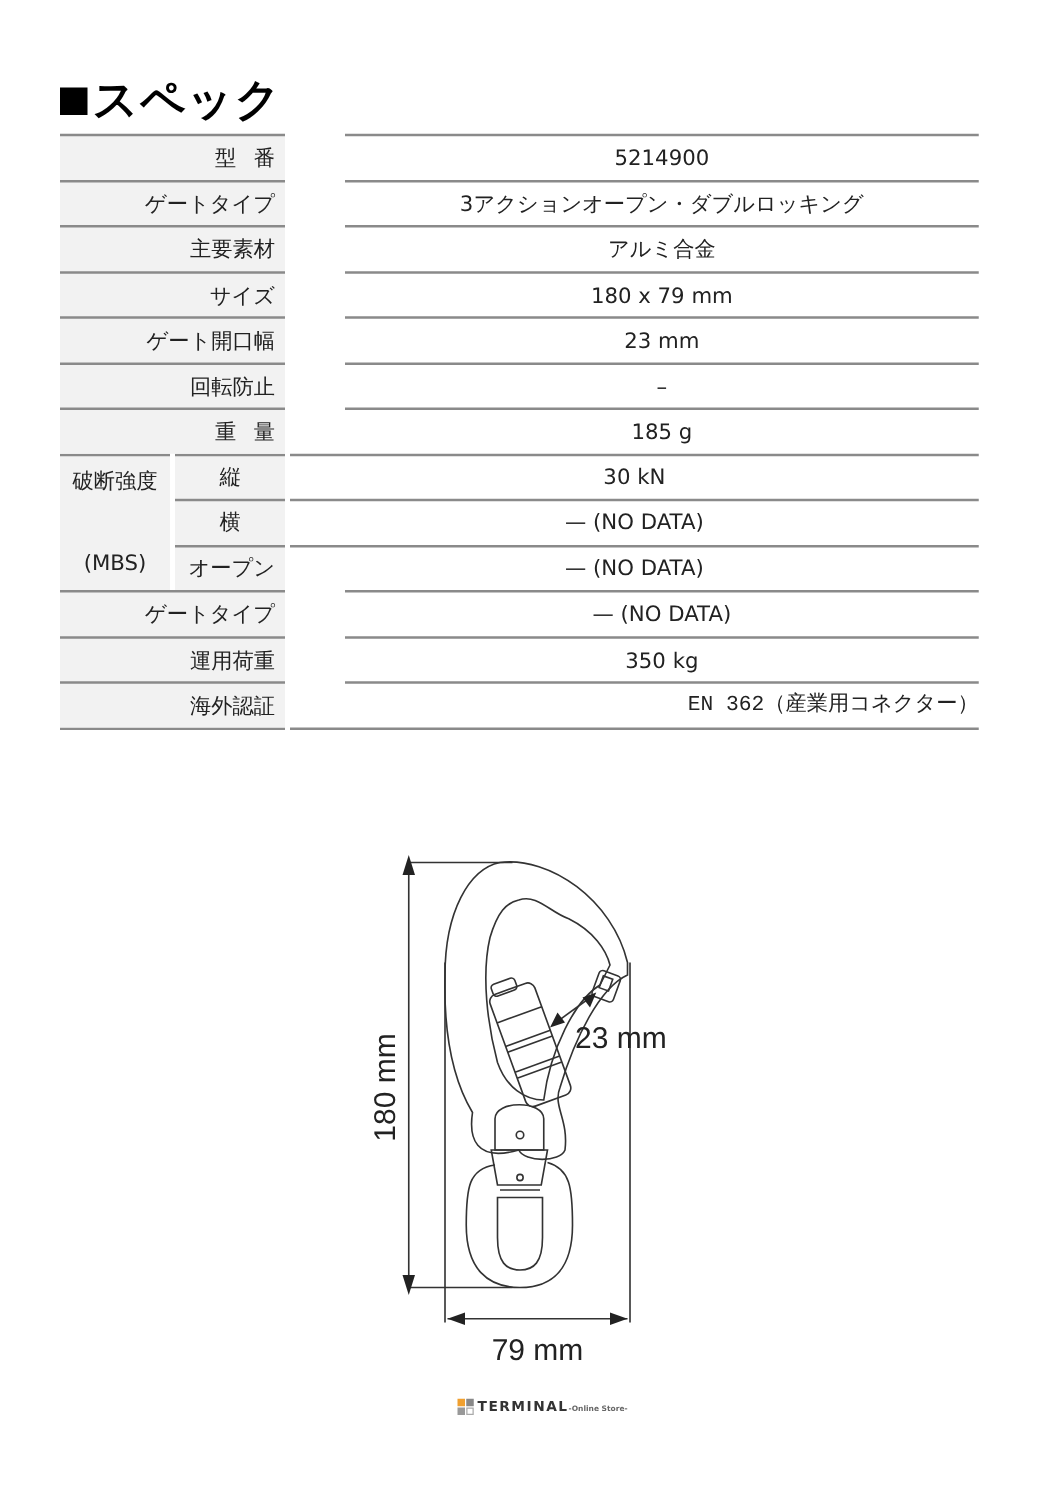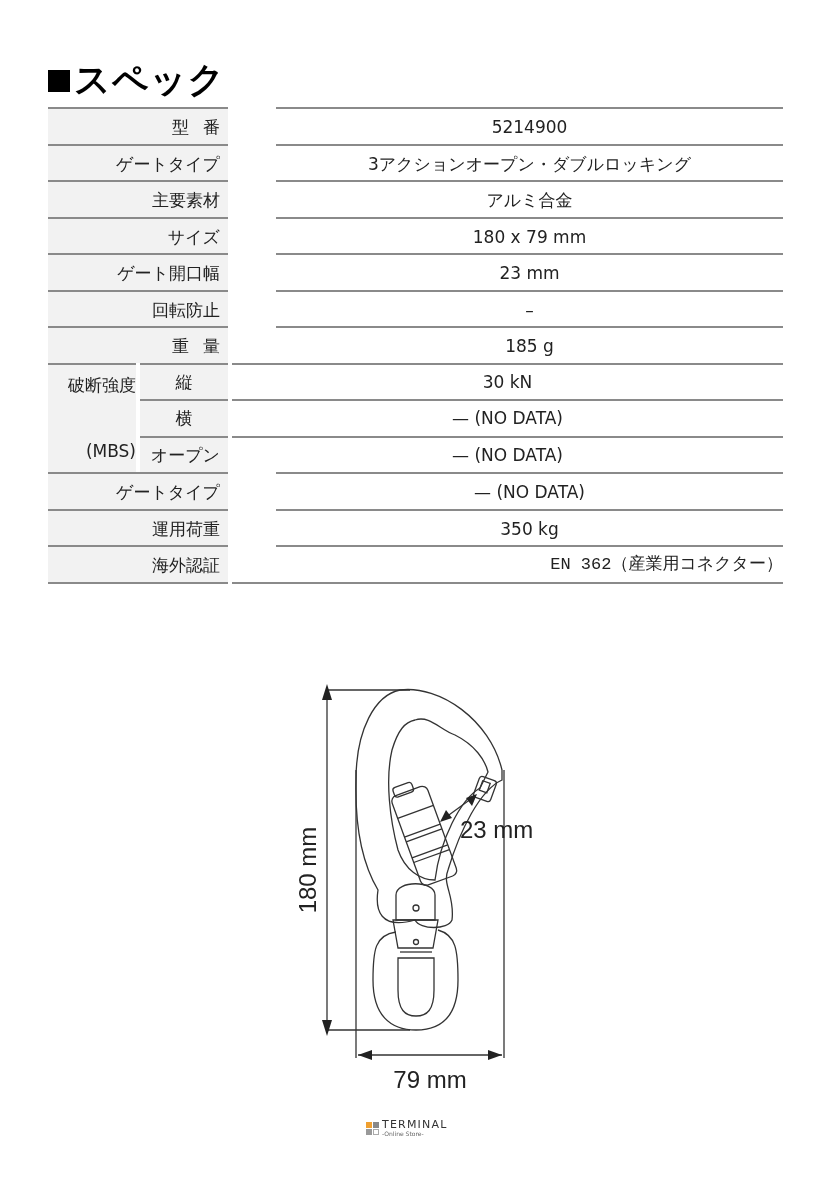--- a/index.html
+++ b/index.html
@@ -11,34 +11,34 @@
   .spec { position: absolute; left: 48px; top: 107px; width: 735px; }
   .row { display: flex; height: 36.5px; position: relative; gap: 44px; }
   .lbl { width: 180px; background: #f2f2f2; text-align: right; padding-right: 8px; box-sizing: border-box;
          font-size: 17px; line-height: 36px; border-top: 2px solid #8a8a8a; }
   .val { flex: 1; margin-left: 4px; text-align: center; font-size: 17px; line-height: 36px;
          border-top: 2px solid #8a8a8a; }
   .val.left { text-align: right; padding-left: 4px; font-family: Liberation Mono, monospace; }
   .spaced { letter-spacing: 14px; margin-right: -14px; }
   .mbs { display: flex; }
   .mbs-head { width: 88px; background: #f2f2f2; border-top: 2px solid #8a8a8a; font-size: 17px;
-              display: flex; flex-direction: column; align-items: flex-end; justify-content: center; line-height: 26px; gap: 40px; }
+              display: flex; flex-direction: column; align-items: center; justify-content: center; line-height: 26px; gap: 40px; }
   .mbs-sub { width: 88px; margin-left: 4px; background: #f2f2f2; text-align: center; font-size: 17px;
              line-height: 34.5px; border-top: 2px solid #8a8a8a; box-sizing: border-box; height: 36.5px; }
   .mbs-sub.right { text-align: right; padding-right: 8px; }
   .mbs-rows { flex: 1; display: flex; flex-direction: column; }
   .mbs-row { display: flex; height: 36.5px; }
   .mbs-row .val { line-height: 34.5px; }
   .bottom-line { display: flex; }
   .bottom-line .l { width: 180px; border-top: 2px solid #8a8a8a; }
   .bottom-line .r { flex: 1; margin-left: 4px; border-top: 2px solid #8a8a8a; }
   .diagram { position: absolute; left: 280px; top: 680px; width: 280px; height: 420px; }
   .logo { position: absolute; left: 366px; top: 1119px; display: flex; align-items: center; }
   .logo .grid { display: grid; grid-template-columns: 6px 6px; grid-template-rows: 6px 6px; gap: 1px; margin-right: 3px; }
-  .logo .txt { display: flex; flex-direction: column; align-items: flex-start; line-height: 1; }
+  .logo .txt { display: flex; flex-direction: row; align-items: flex-end; line-height: 1; font-weight: bold; }
   .logo .t1 { font-size: 11px; letter-spacing: 1.2px; color: #333; }
   .logo .t2 { font-size: 6px; color: #666; margin-top: 1px; }
 </style>
 </head>
 <body>
 
 <div class="title">
   <span class="sq"></span>
   <span>スペック</span>
 </div>

